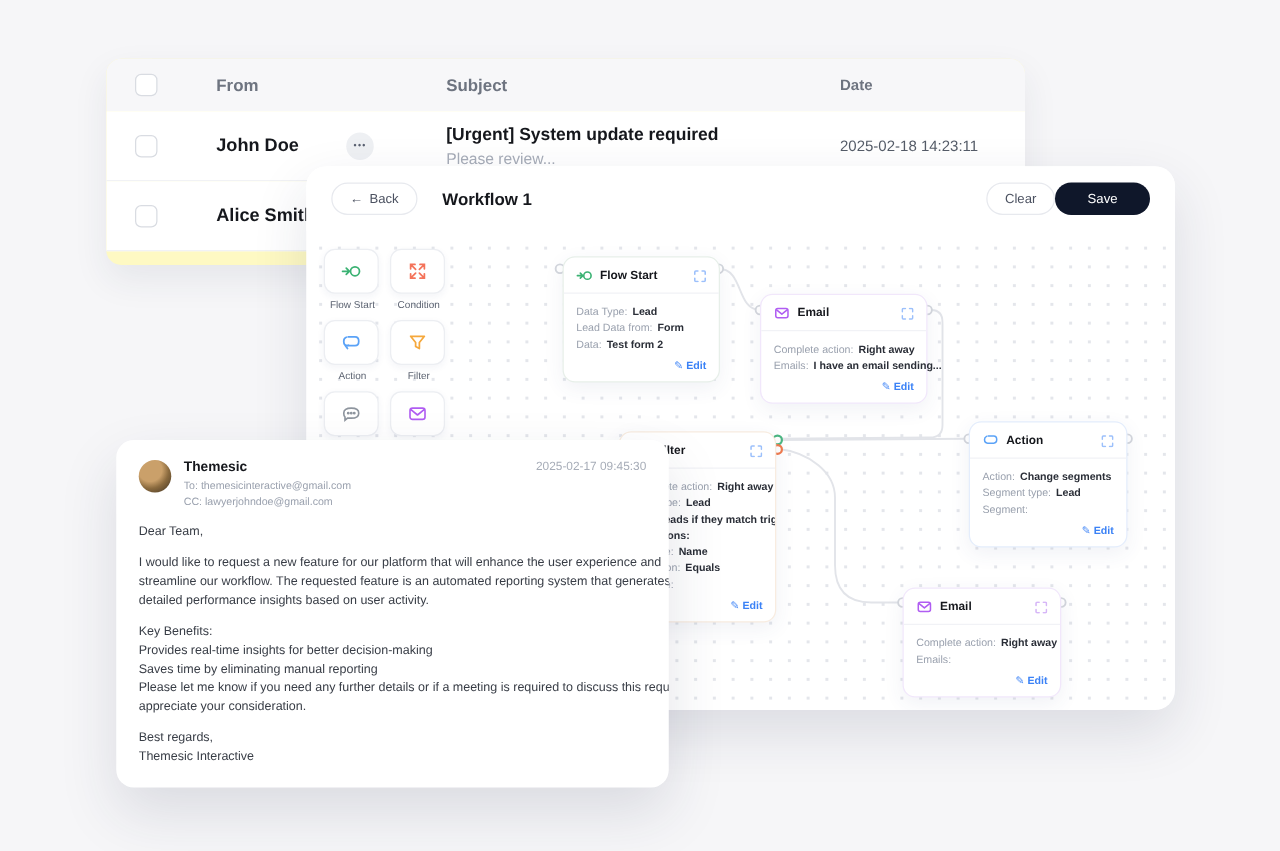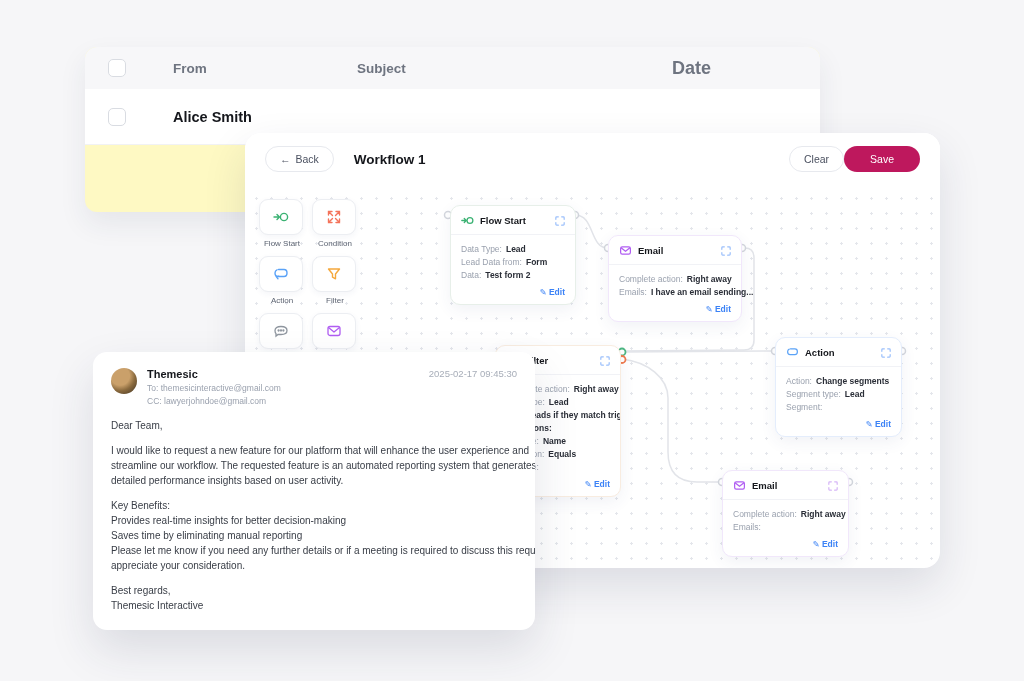--- a/index.html
+++ b/index.html
@@ -25,21 +25,21 @@
   .thead { height:42px; background:#f7f7f9; color:#6e7480; font-size:13.5px; font-weight:600; }
   .tbody-row { height:56px; background:#fff; border-bottom:1px solid #f1f2f5; }
   .cbx { width:18px; height:18px; border:1.5px solid #d9dce2; border-radius:5px; background:#fff; }
   .from-cell { display:flex; align-items:center; gap:38px; font-weight:700; font-size:14.5px; color:#15171c; }
   .dots-btn {
     width:22px; height:22px; border-radius:50%; background:#eef0f3; color:#596070;
     display:flex; align-items:center; justify-content:center; font-size:11px; letter-spacing:1px;
   }
   .subj-main { font-weight:700; font-size:14px; color:#15171c; }
   .subj-sub { font-size:12.5px; color:#a7adb8; margin-top:5px; }
-  .date-cell { font-size:18px; color:#555c68; }
+  .date-cell { font-size:12px; color:#555c68; }
   .thead .date-cell { color:#6e7480; font-weight:600; }
 
   
   .wf-panel {
     position:absolute; left:245px; top:133px; width:695px; height:435px;
     background:#fff; border-radius:16px; z-index:2;
     box-shadow:0 18px 44px rgba(35,45,75,.12);
     overflow:hidden;
   }
   .wf-header { height:52px; display:flex; align-items:center; padding:0 20px; background:#fff; position:relative; z-index:5; }
@@ -118,37 +118,53 @@
       </div>
     <div>From</div>
     <div>Subject</div>
     <div class="date-cell">Date</div>
   </div>
   <div class="trow tbody-row">
     <div>
         <div class="cbx"></div>
       </div>
     <div class="from-cell">
+      <span>John Doe</span>
+      <span class="dots-btn">
+          <span style="font-size:7px;">•••</span>
+        </span>
+    </div>
+    <div>
+      <div class="subj-main">[Urgent] System update required</div>
+      <div class="subj-sub">Please review...</div>
+    </div>
+    <div class="date-cell">2025-02-18 14:23:11</div>
+  </div>
+  <div class="trow tbody-row">
+    <div>
+        <div class="cbx"></div>
+      </div>
+    <div class="from-cell">
         <span>Alice Smith</span>
       </div>
     <div></div>
       <div></div>
   </div>
 </div>
 
 <div class="wf-panel">
   <div class="wf-header">
     <button class="pill-btn">
       <span>←</span>
       <span>Back</span>
     </button>
     <div class="wf-title">Workflow 1</div>
     <div class="wf-header-right">
       <button class="pill-btn">Clear</button>
-      <button class="save-btn" style="background:#be185d;">Save</button>
+      <button class="save-btn" style="background:#0f172a;">Save</button>
     </div>
   </div>
 
   <div class="wf-canvas">
 
     <svg class="conn-svg" viewBox="0 0 695 383">
       <g fill="none" stroke="#e2e4e9" stroke-width="1.5">
         <path d="M 330 30 C 350 30 344 63 363 63"></path>
         <path d="M 497 63 L 500 63 Q 509 63 509 73 L 509 155 Q 509 165 499 165 L 377 166"></path>
         <path d="M 377 167 L 530 166"></path>

